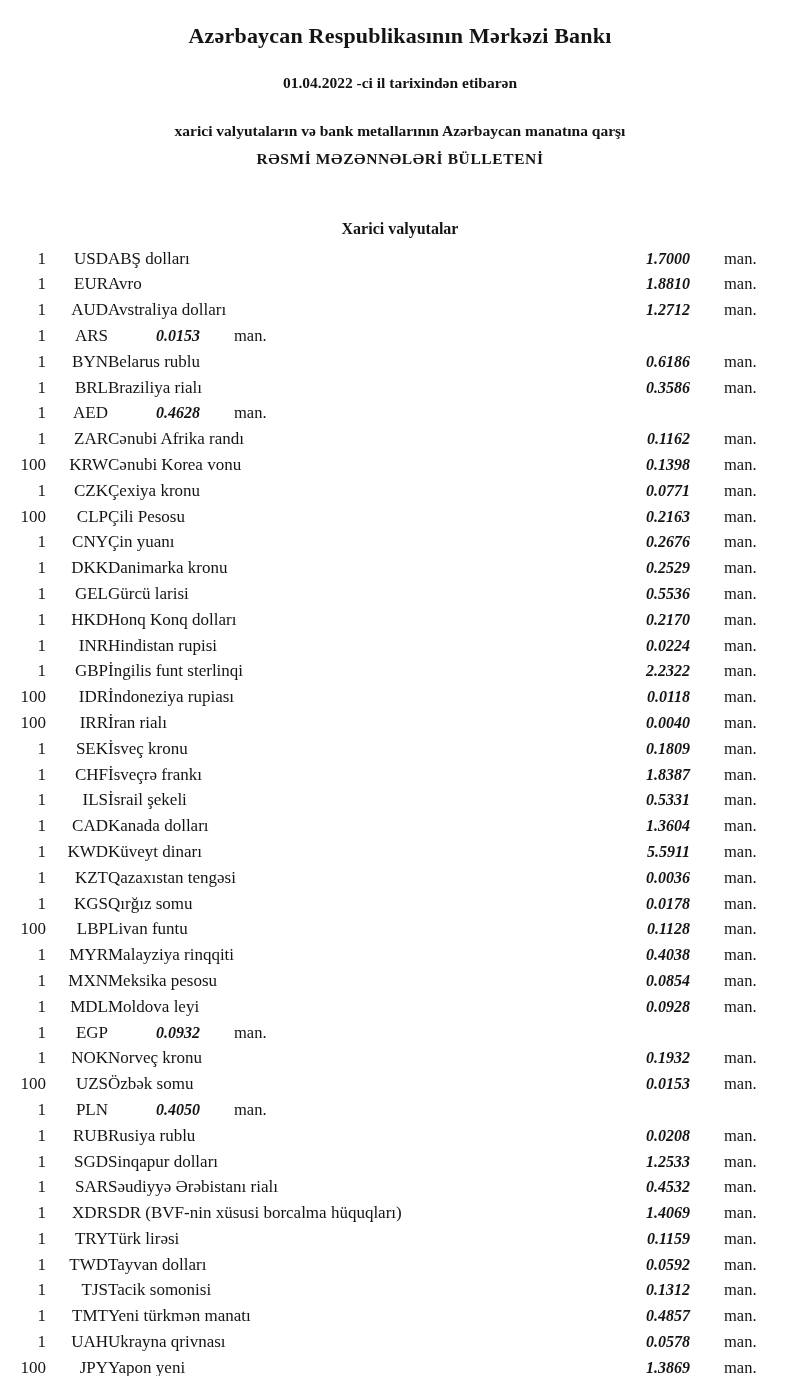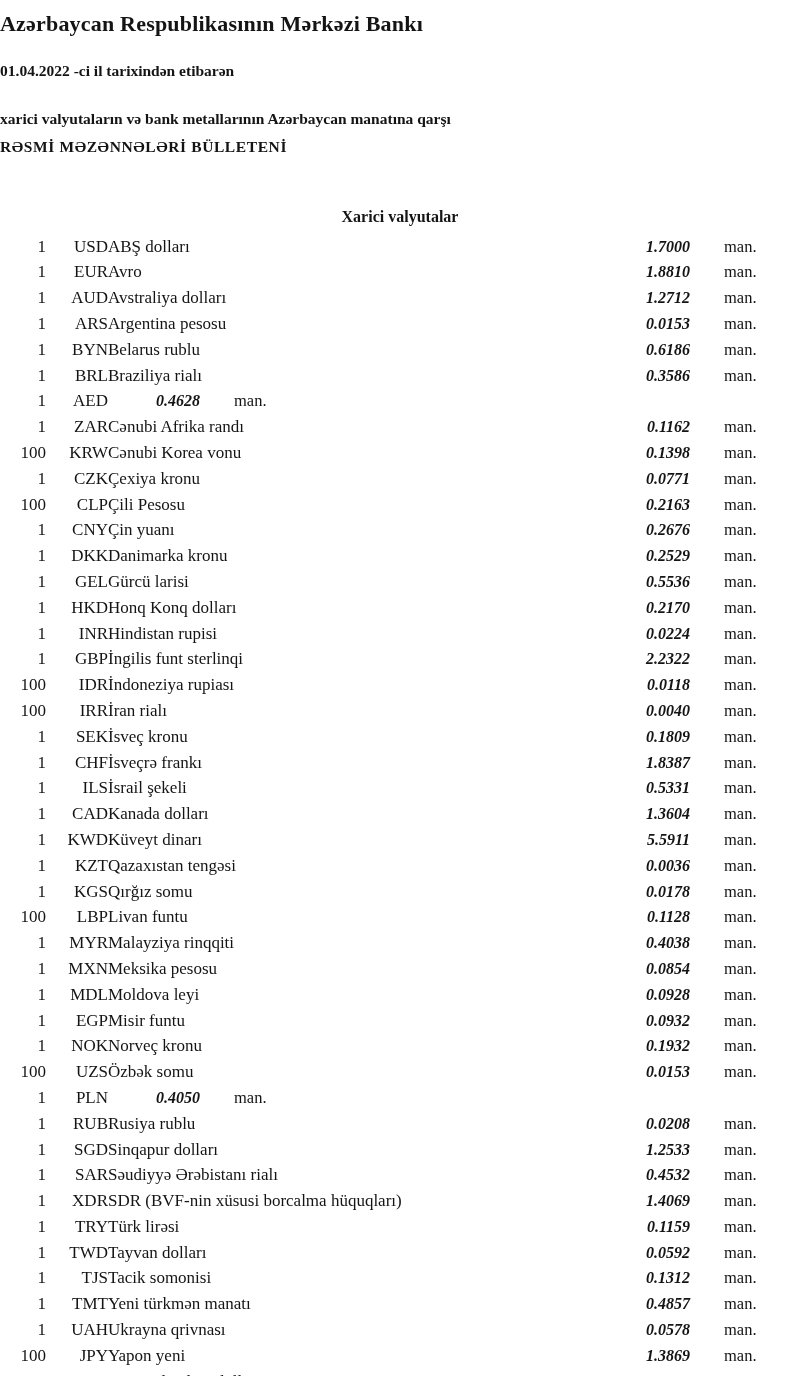--- a/index.html
+++ b/index.html
@@ -4,21 +4,21 @@
 <style>
   * { margin: 0; padding: 0; box-sizing: border-box; }
   html, body { background: #ffffff; }
   body {
     width: 800px;
     height: 1376px;
     font-family: "Liberation Serif", "DejaVu Serif", serif;
     color: #141414;
     overflow: hidden;
   }
-  .header { text-align: left; padding-top: 11px; font-family: Liberation Serif, serif; }
+  .header { text-align: center; padding-top: 23px; font-family: Liberation Serif, serif; }
   .title {
     font-size: 22px;
     font-weight: bold;
     margin-bottom: 12px;
     letter-spacing: 0.2px;
   }
   .sub {
     font-size: 15.5px;
     font-weight: bold;
     line-height: 1.82;
@@ -89,21 +89,20 @@
       <div class="row">
         <span class="qty">1</span>
         <span class="code">AUD</span>
         <span class="name">Avstraliya dolları</span>
         <span class="rate">1.2712</span>
         <span class="unit">man.</span>
       </div>
       <div class="row">
         <span class="qty">1</span>
         <span class="code">ARS</span>
-        <span class="name">Argentina pesosu</span>
         <span class="rate">0.0153</span>
         <span class="unit">man.</span>
       </div>
       <div class="row">
         <span class="qty">1</span>
         <span class="code">BYN</span>
         <span class="name">Belarus rublu</span>
         <span class="rate">0.6186</span>
         <span class="unit">man.</span>
       </div>
@@ -277,21 +276,20 @@
       <div class="row">
         <span class="qty">1</span>
         <span class="code">MDL</span>
         <span class="name">Moldova leyi</span>
         <span class="rate">0.0928</span>
         <span class="unit">man.</span>
       </div>
       <div class="row">
         <span class="qty">1</span>
         <span class="code">EGP</span>
-        <span class="name">Misir funtu</span>
         <span class="rate">0.0932</span>
         <span class="unit">man.</span>
       </div>
       <div class="row">
         <span class="qty">1</span>
         <span class="code">NOK</span>
         <span class="name">Norveç kronu</span>
         <span class="rate">0.1932</span>
         <span class="unit">man.</span>
       </div>

